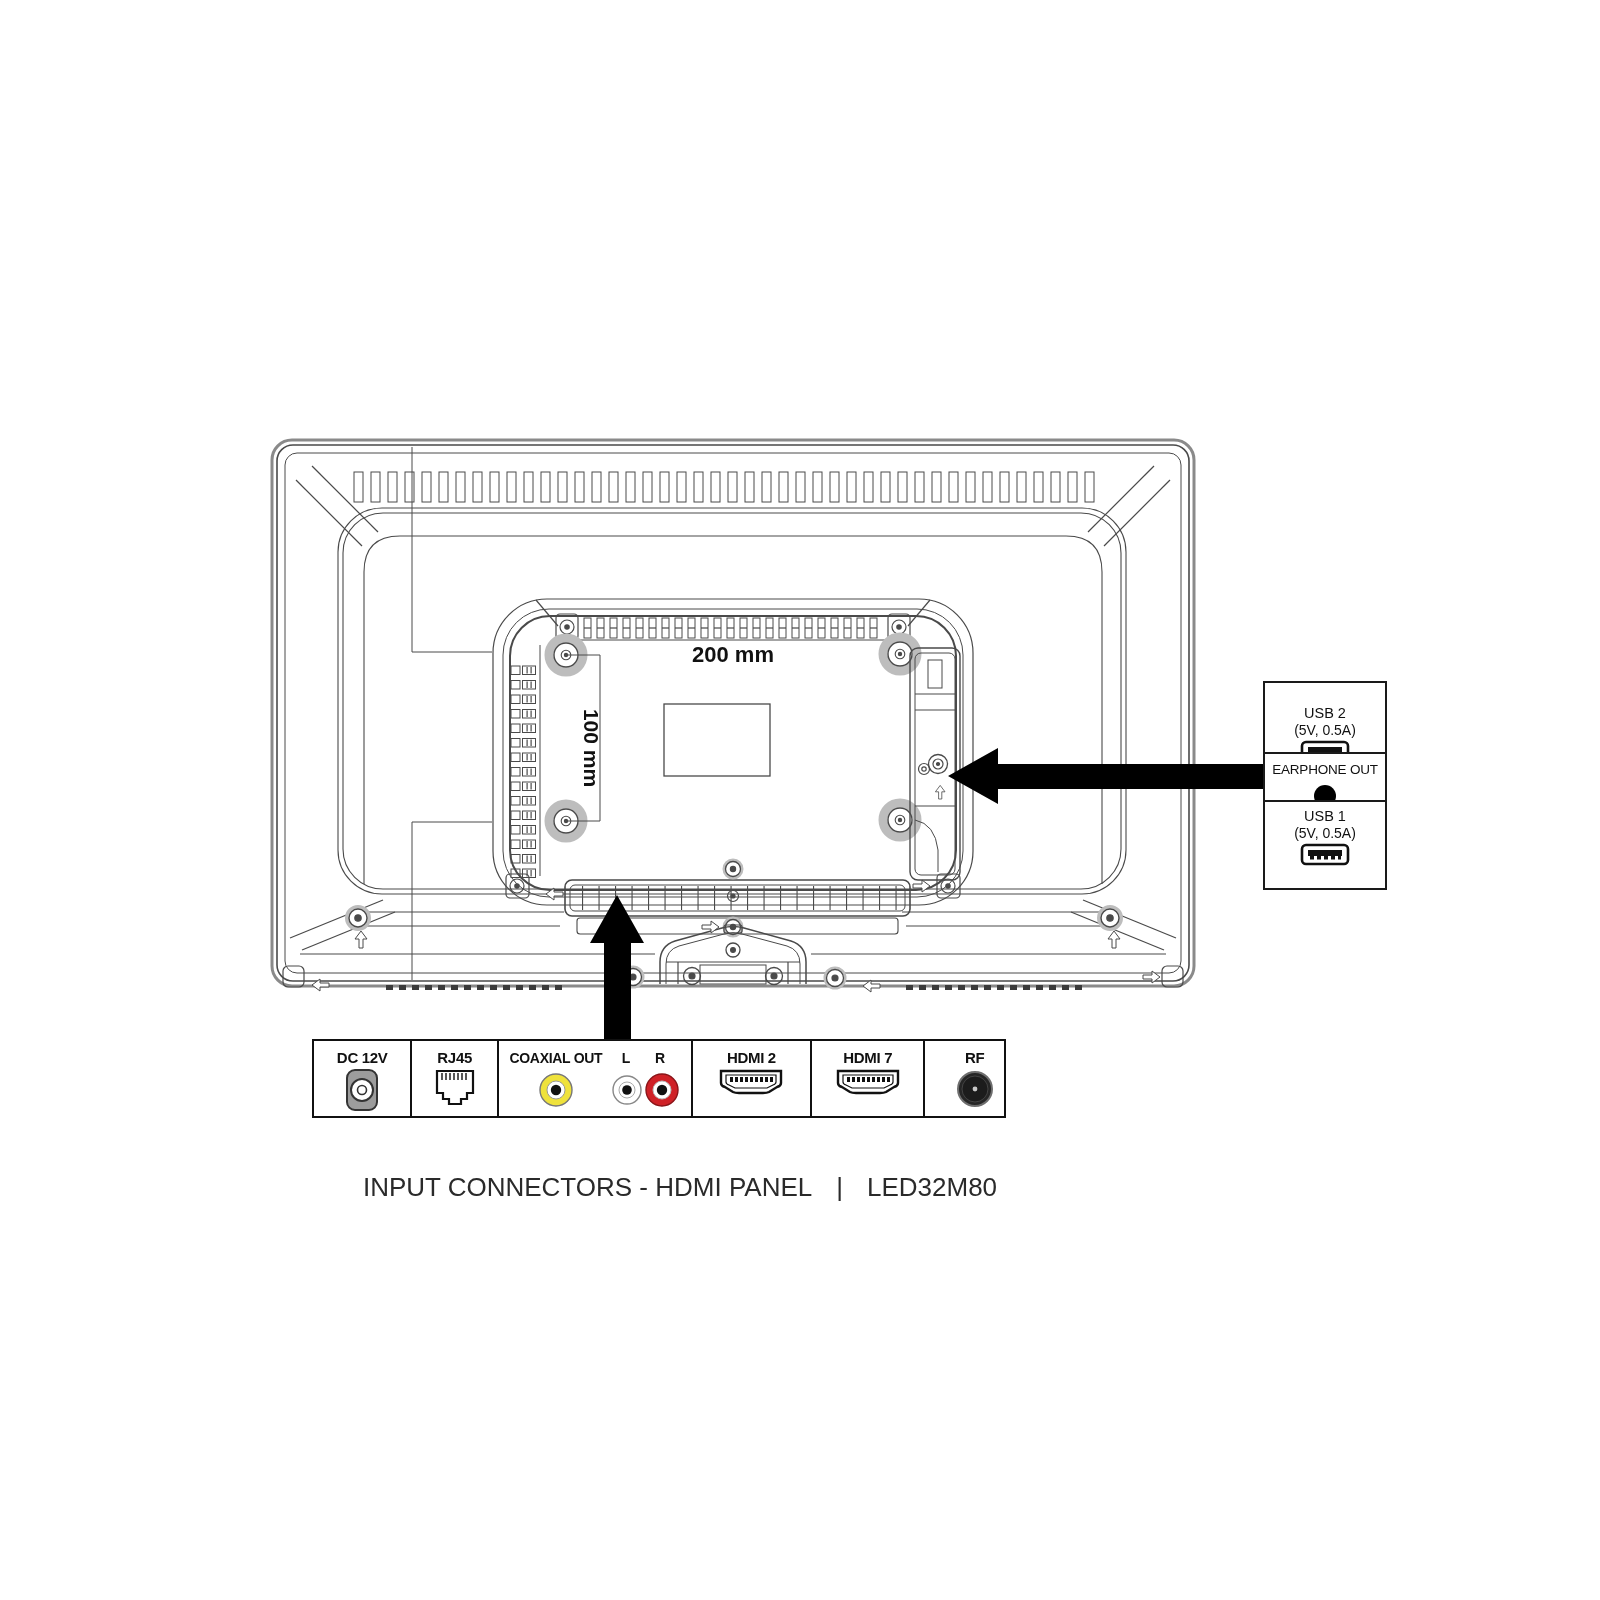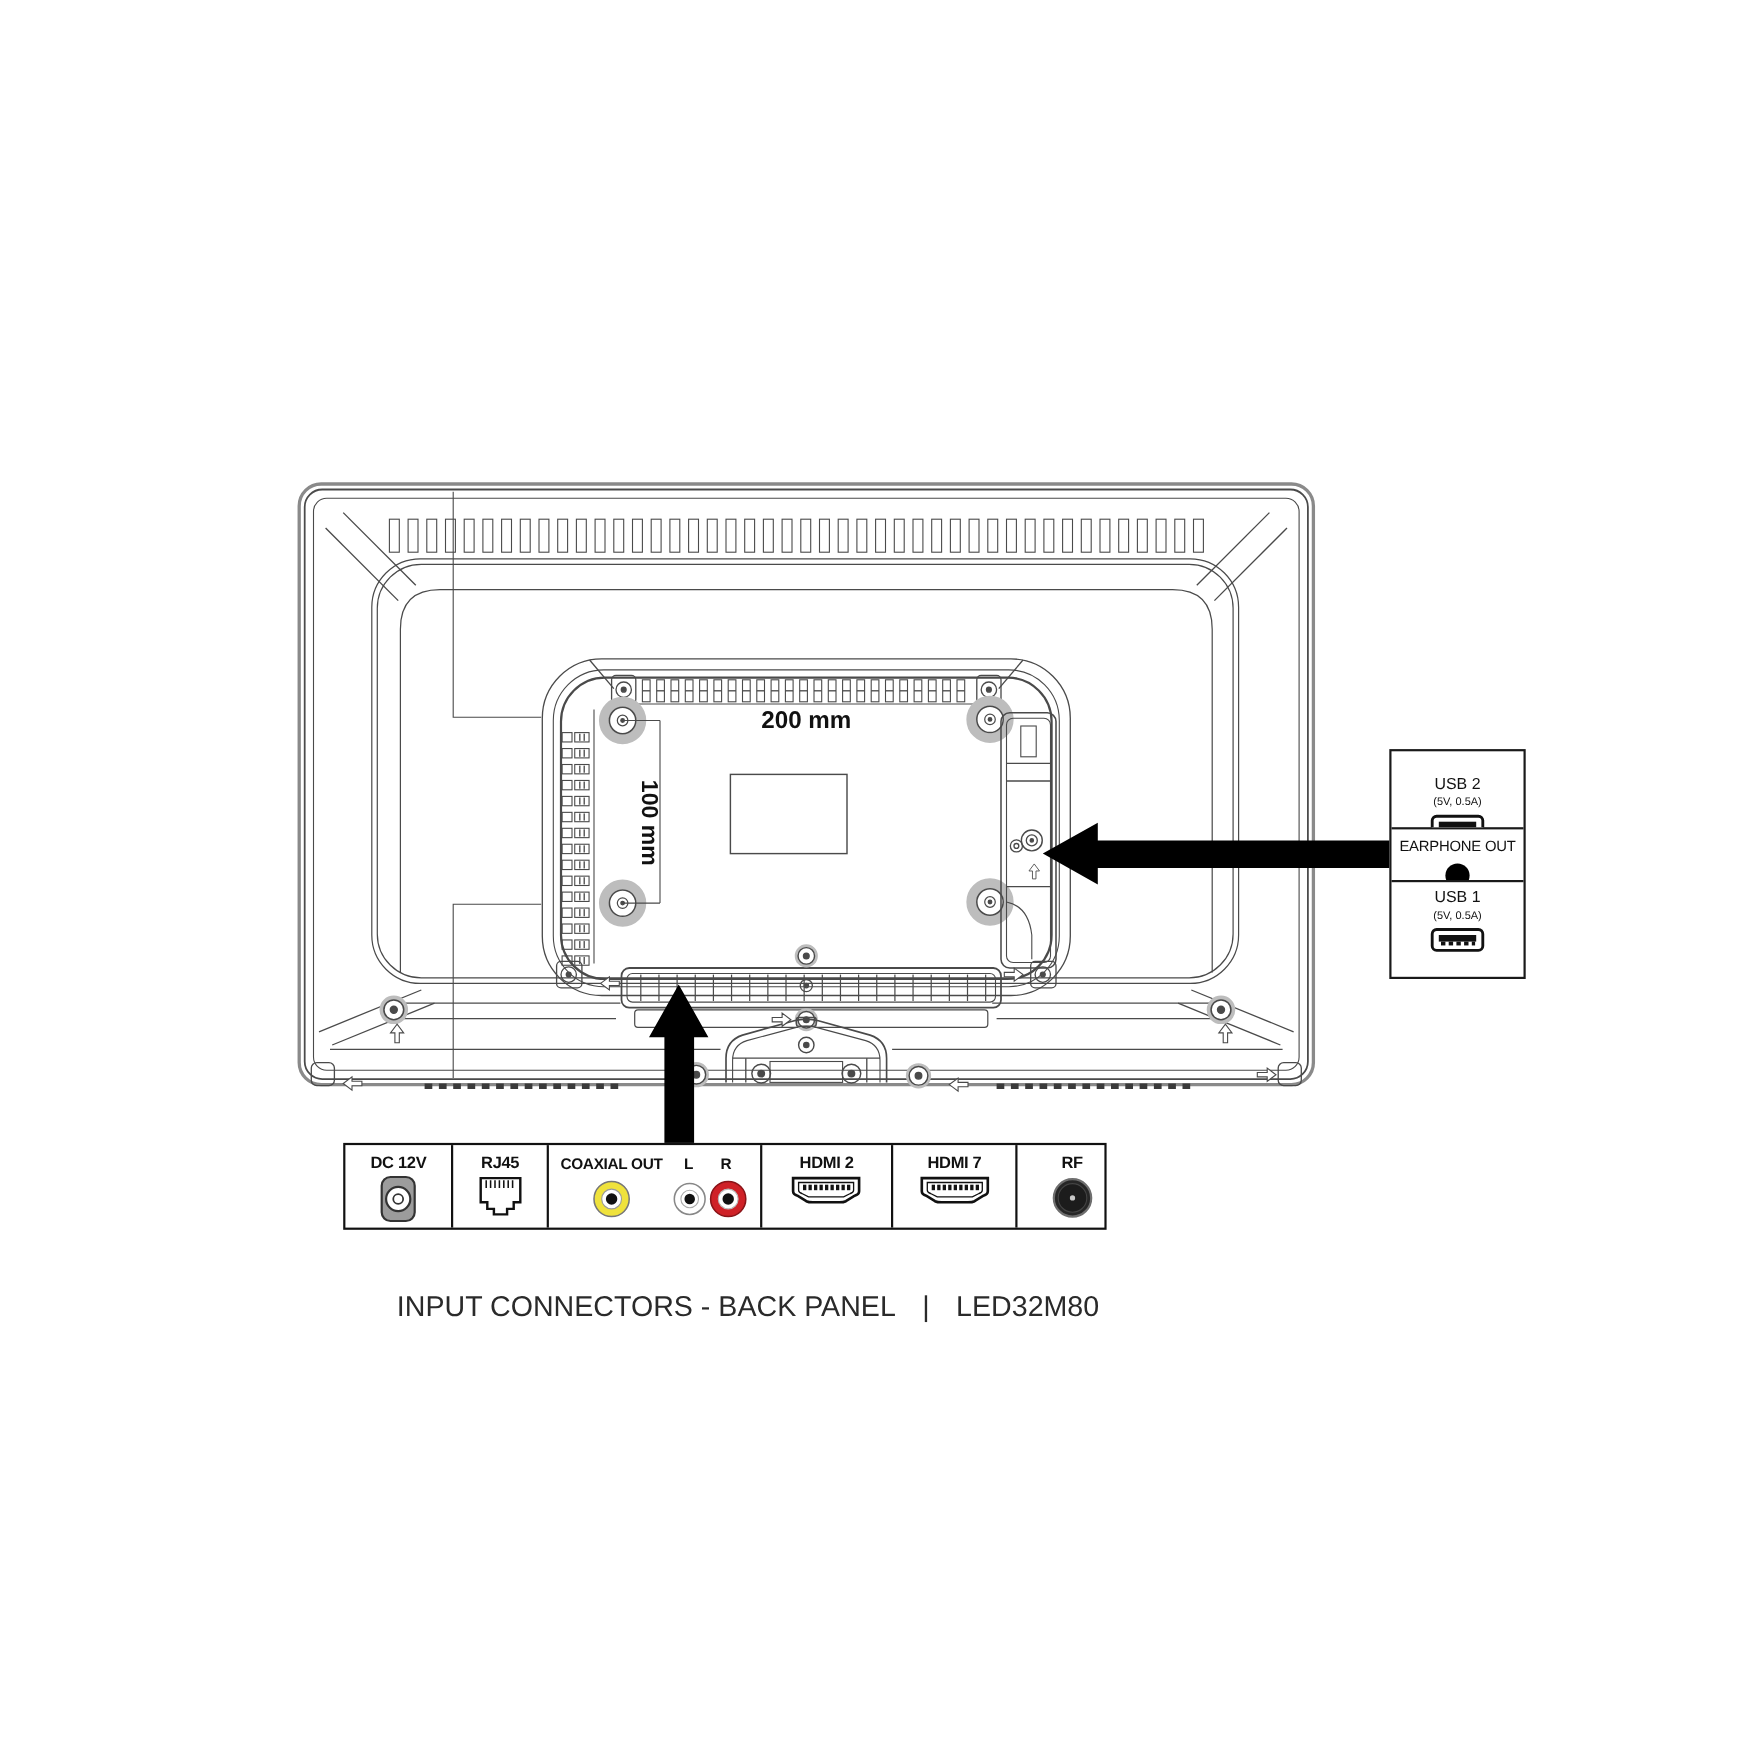--- a/index.html
+++ b/index.html
@@ -9,21 +9,21 @@
   #title{left:0;top:384px;width:1386px;text-align:center;font-size:25px;color:#1f1f1f;}
   #drawing{left:0;top:0;}
   
   #side-panel{left:1263px;top:681px;width:124px;height:209px;background:#fff;
               border:2px solid #1a1a1a;box-sizing:border-box;z-index:5;}
   .sp-section{box-sizing:border-box;text-align:center;overflow:hidden;}
   .sp-s1{height:71px;border-bottom:2px solid #1a1a1a;padding-top:22px;}
   .sp-s2{height:48px;border-bottom:2px solid #1a1a1a;padding-top:7px;}
   .sp-s3{height:69px;padding-top:6px;}
   .sp-label{font-size:14.5px;color:#111;line-height:17px;}
-  .sp-spec{font-size:10px;color:#111;line-height:16px;}
+  .sp-spec{font-size:14px;color:#111;line-height:16px;}
   .sp-usb{margin-top:2px;}
   .sp-dot{width:22px;height:22px;border-radius:50%;background:#000;margin:7px auto 0;}
   
   #bottom-panel{left:312px;top:1039px;width:694px;height:79px;background:#fff;
                 border:2.5px solid #111;box-sizing:border-box;display:flex;z-index:5;}
   .bp-cell{box-sizing:border-box;border-right:2.5px solid #111;position:relative;
            text-align:center;}
   .bp-cell:last-child{border-right:none;padding-left:20px;}
   .bp-label{font-size:15px;font-weight:bold;letter-spacing:-0.3px;color:#111;
             margin-top:9px;line-height:16px;}
@@ -574,16 +574,16 @@
         <svg width="42" height="42" viewBox="0 0 42 42">
           <circle cx="21" cy="21" r="17" fill="#262626" stroke="#6e6e6e" stroke-width="2"></circle>
           <circle cx="21" cy="21" r="13" fill="#1c1c1c" stroke="#444" stroke-width="1"></circle>
           <circle cx="21" cy="21" r="2.4" fill="#c7c7c7"></circle>
         </svg>
       </div>
     </div>
   </div>
 
   <div id="caption" class="abs">
-    <span>INPUT CONNECTORS - BACK PANEL</span><span class="sep">|</span><span>LED32M80</span>
+    <span>INPUT CONNECTORS - HDMI PANEL</span><span class="sep">|</span><span>LED32M80</span>
   </div>
 
 </div>
 
 </body></html>

